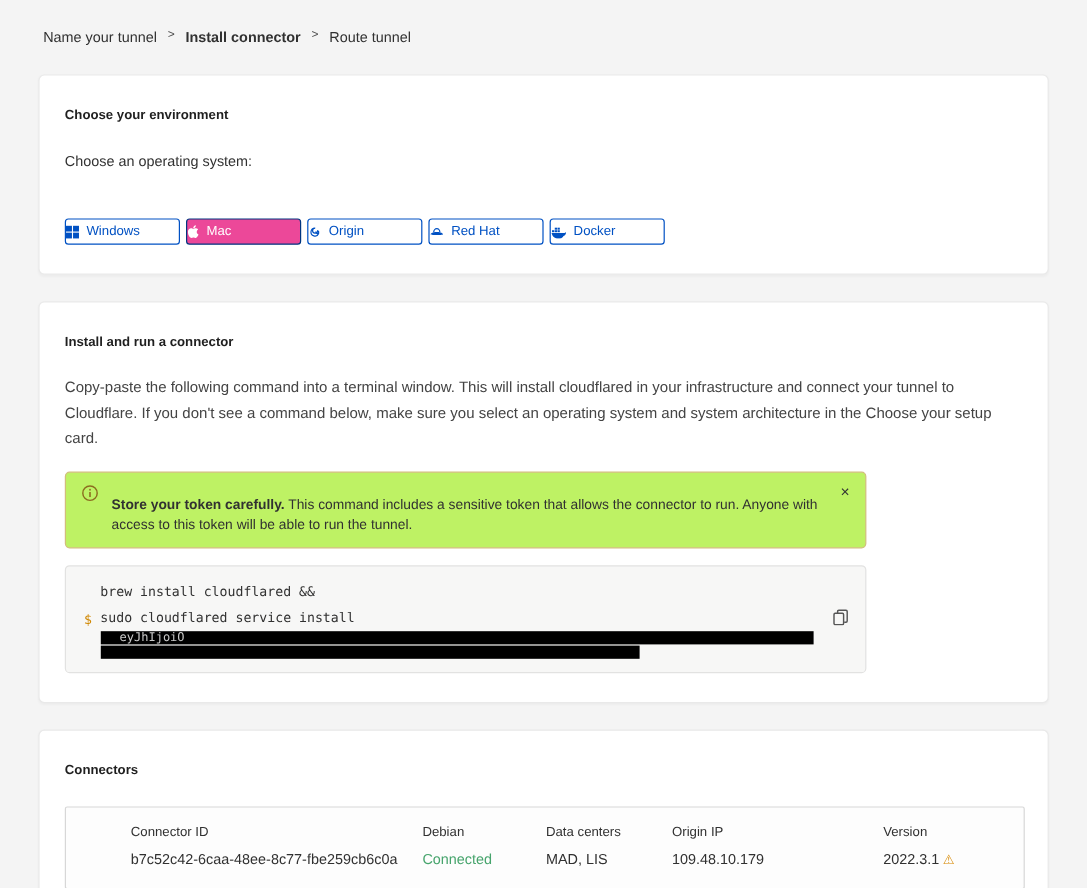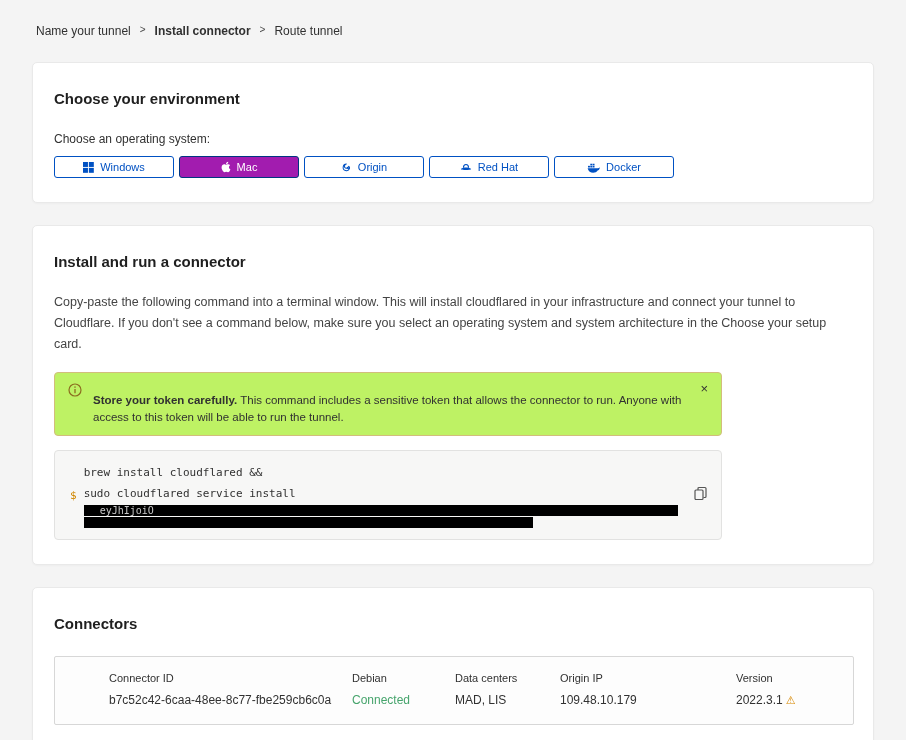--- a/index.html
+++ b/index.html
@@ -20,32 +20,32 @@
 
   
   .card {
     background: #ffffff;
     border: 1px solid #e9e9e9;
     border-radius: 5px;
     box-shadow: 0 1px 2px rgba(0,0,0,0.03);
     padding: 27px 21px 24px 21px;
     margin-bottom: 22px;
   }
-  .card-title { font-size: 15px; font-weight: bold; color: #1f1f1f; }
+  .card-title { font-size: 11px; font-weight: bold; color: #1f1f1f; }
 
   
   .os-label { font-size: 12px; margin: 25px 0 10px; }
   .os-buttons { display: flex; gap: 5px; }
   .os-btn {
-    width: 120px; height: 22px;
-    display: inline-flex; align-items: center; justify-content: center; gap: 6px;
+    width: 96px; height: 22px;
+    display: inline-flex; align-items: center; justify-content: flex-start; gap: 6px;
     background: #ffffff; border: 1px solid #0051c3; border-radius: 3px;
-    color: #0051c3; font-size: 11px; font-family: inherit; cursor: pointer;
-  }
-  .os-btn.selected { background: #a21caf; border-color: #003681; color: #ffffff; }
+    color: #0051c3; font-size: 11px; font-family: inherit; cursor: pointer; margin-top: 31px;
+  }
+  .os-btn.selected { background: #ec4899; border-color: #003681; color: #ffffff; }
   .os-icon { display: inline-flex; align-items: center; }
   .os-icon svg { display: block; }
 
   
   .card-desc { font-size: 12.5px; line-height: 21px; color: #444; margin-top: 22px; max-width: 796px; }
 
   .alert {
     position: relative;
     width: 668px;
     background: #bef264;

